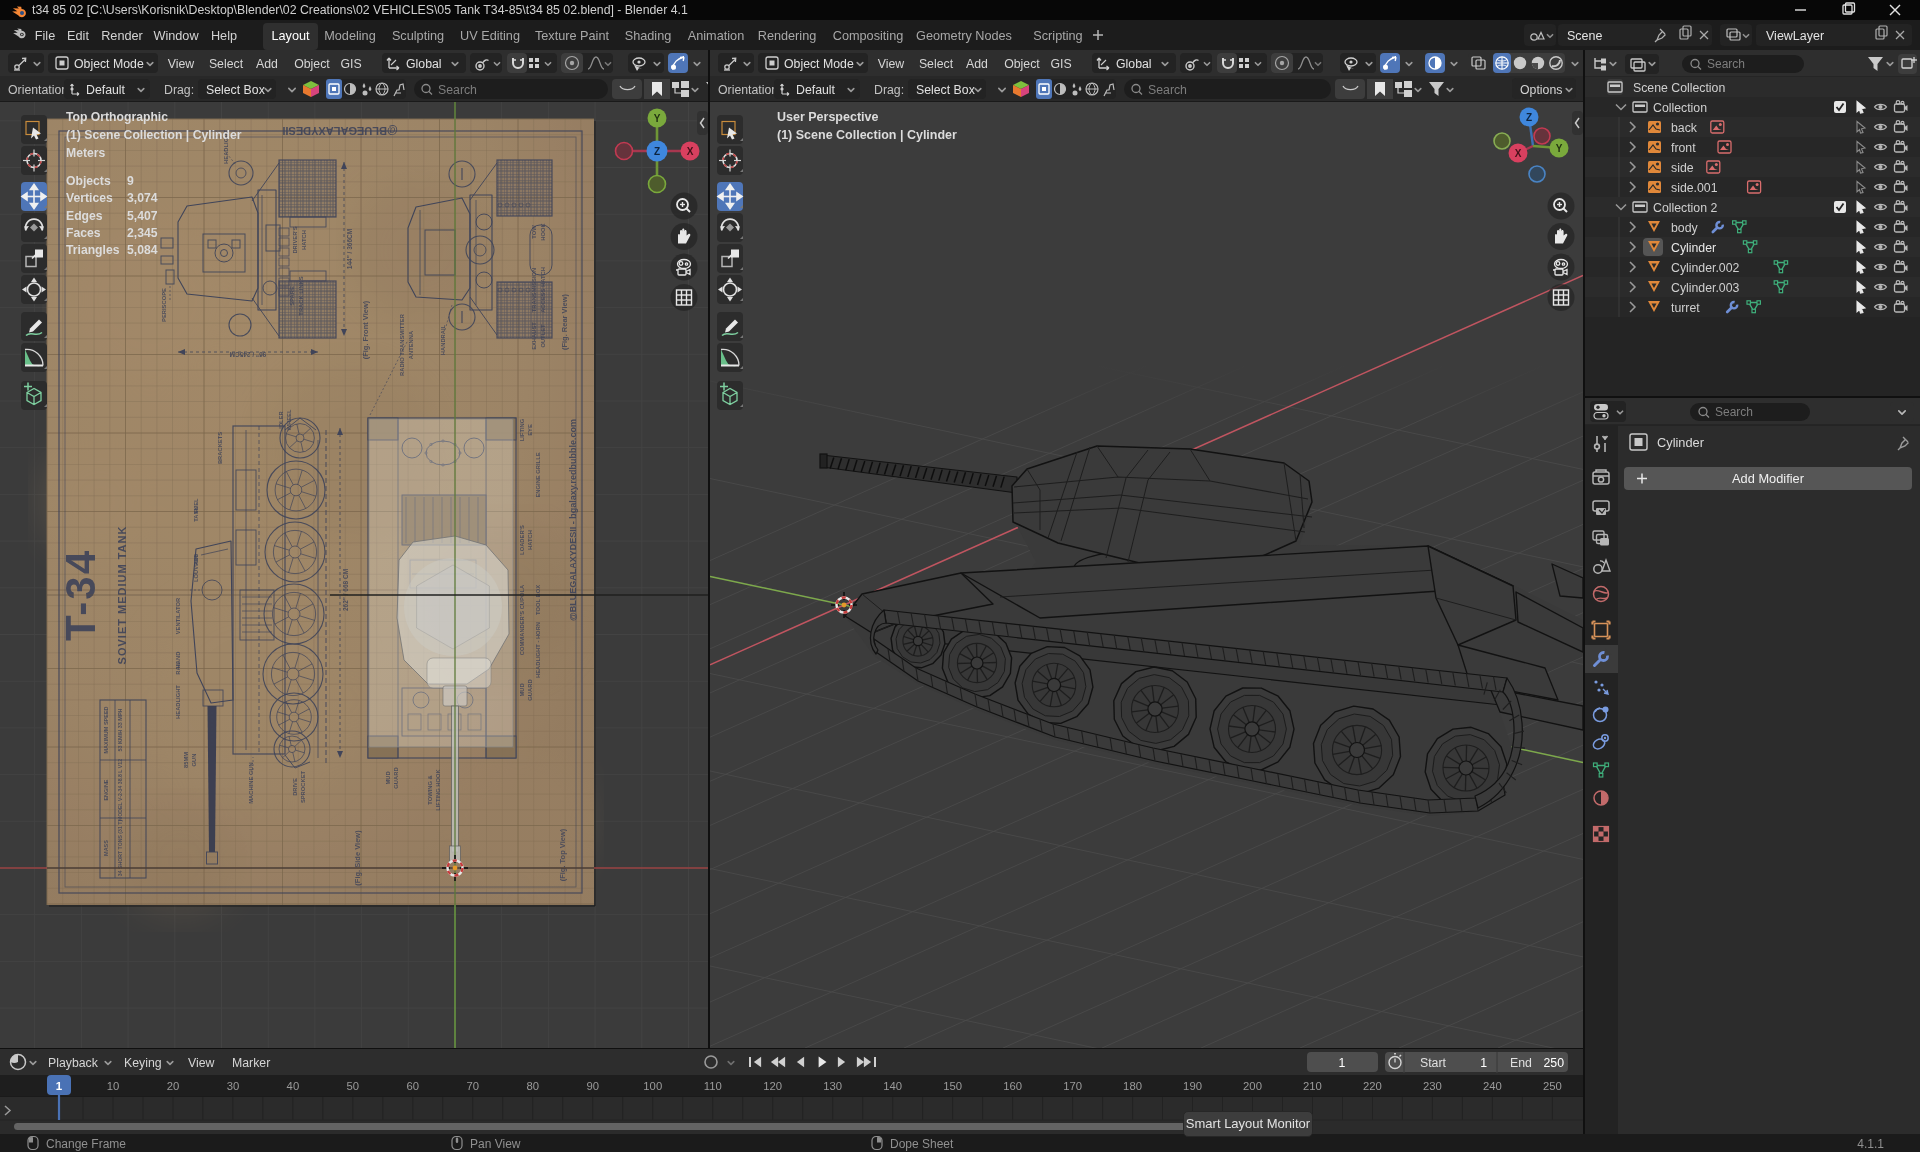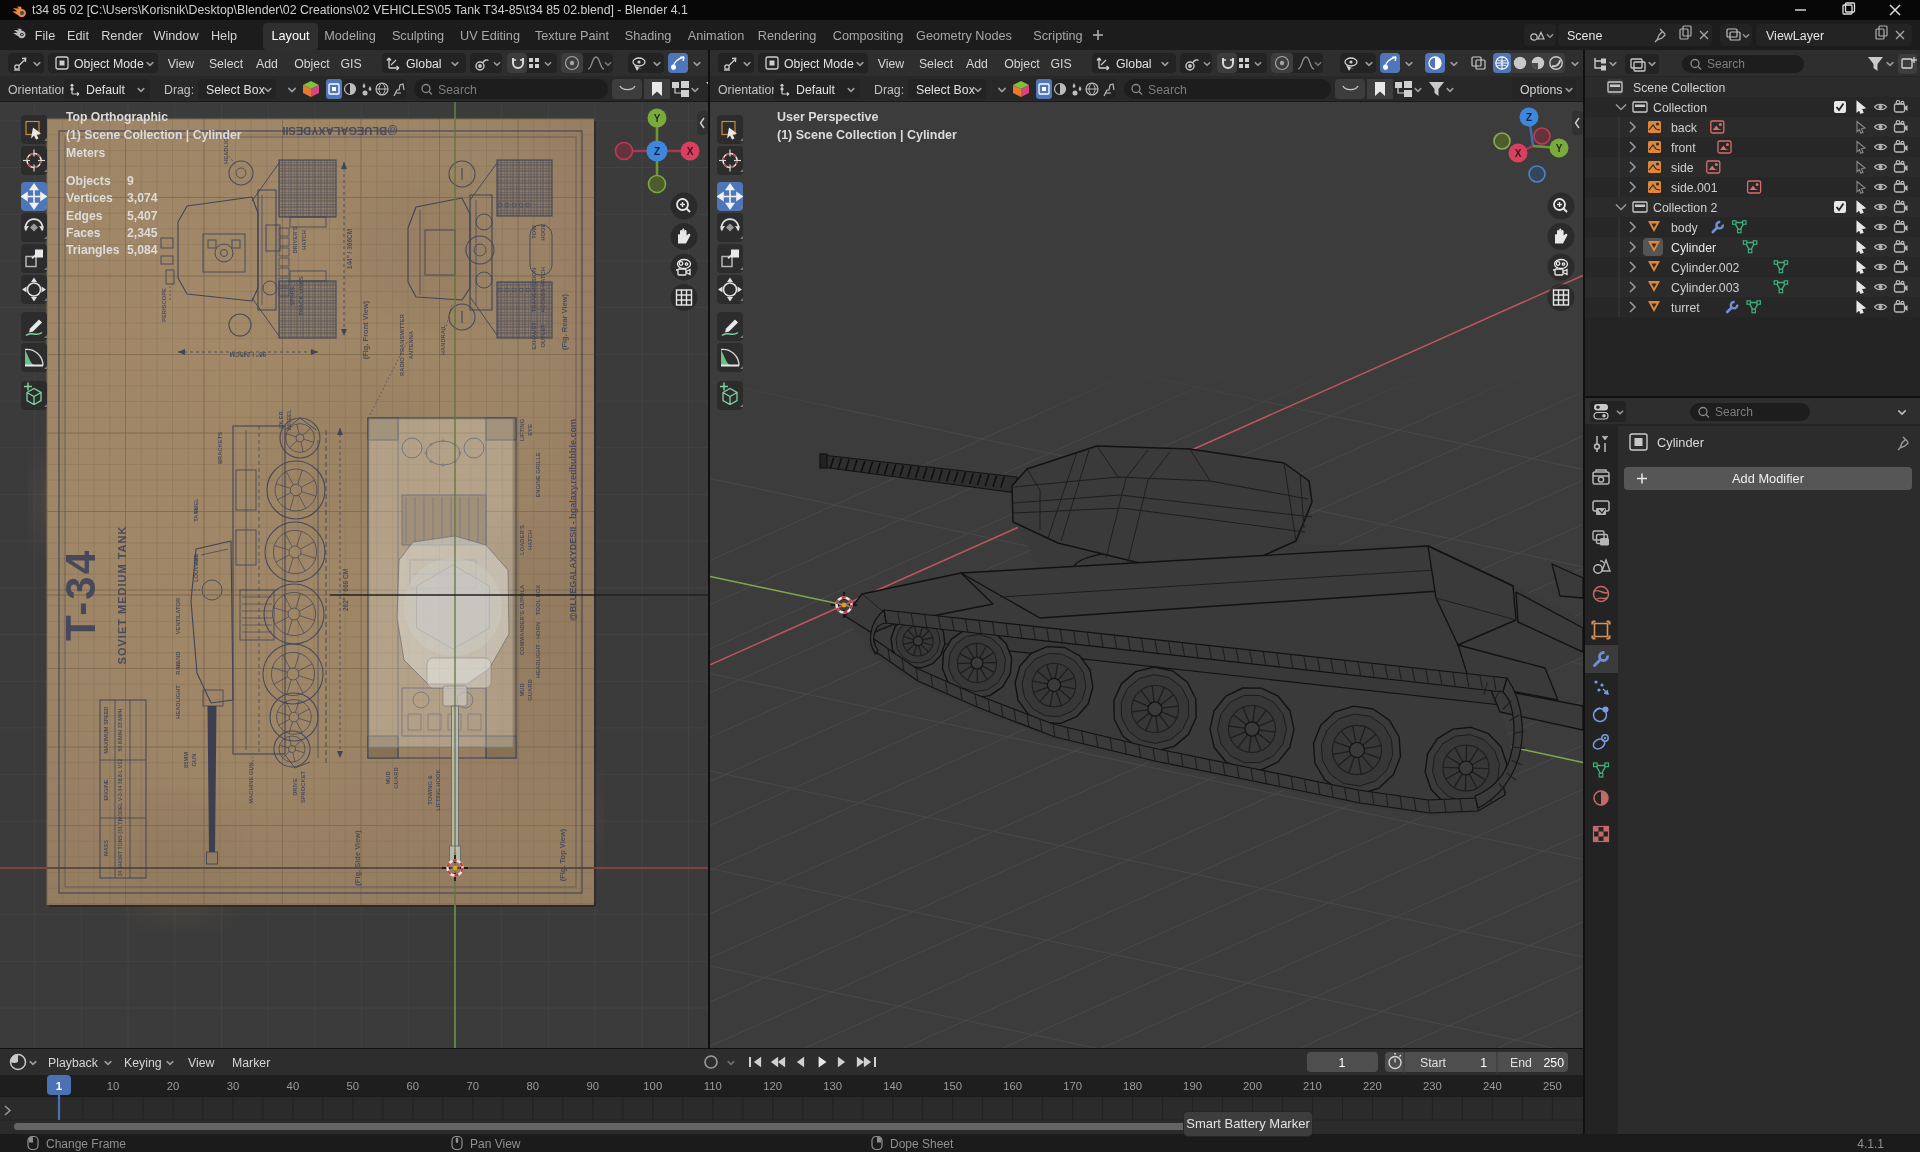--- a/index.html
+++ b/index.html
@@ -1811,13 +1811,13 @@
         <rect x="3.8" y="1" width="2.4" height="5.5" rx="1.2" fill="#8f8f8f"></rect>
       </g>
 <text x="470" y="13.5" font-family="&quot;Liberation Sans&quot;, sans-serif" font-size="12" fill="#909090" text-anchor="start" font-weight="normal">Pan View</text>
 <g transform="translate(872,2.5)">
         <rect x="0" y="0" width="10" height="13" rx="4" fill="none" stroke="#8f8f8f" stroke-width="1.2"></rect>
         <path d="M9.2,1.5 A4,4 0 0 0 5,0.8 L5,6 L9.2,6 Z" fill="#8f8f8f"></path>
       </g>
 <text x="890" y="13.5" font-family="&quot;Liberation Sans&quot;, sans-serif" font-size="12" fill="#909090" text-anchor="start" font-weight="normal">Dope Sheet</text>
 <text x="1884" y="13.5" font-family="&quot;Liberation Sans&quot;, sans-serif" font-size="12" fill="#8f8f8f" text-anchor="end" font-weight="normal">4.1.1</text>
 </svg>
-<div class="abs" style="left:1183px;top:1111px;width:130px;height:26px;background:#3d3d3d;border:1px solid #272727;border-radius:5px;color:#e2e2e2;font-size:13px;line-height:24px;text-align:center;">Smart Battery Marker</div>
+<div class="abs" style="left:1183px;top:1111px;width:130px;height:26px;background:#3d3d3d;border:1px solid #272727;border-radius:5px;color:#e2e2e2;font-size:13px;line-height:24px;text-align:center;">Smart Layout Monitor</div>
 </div>
 </body></html>

